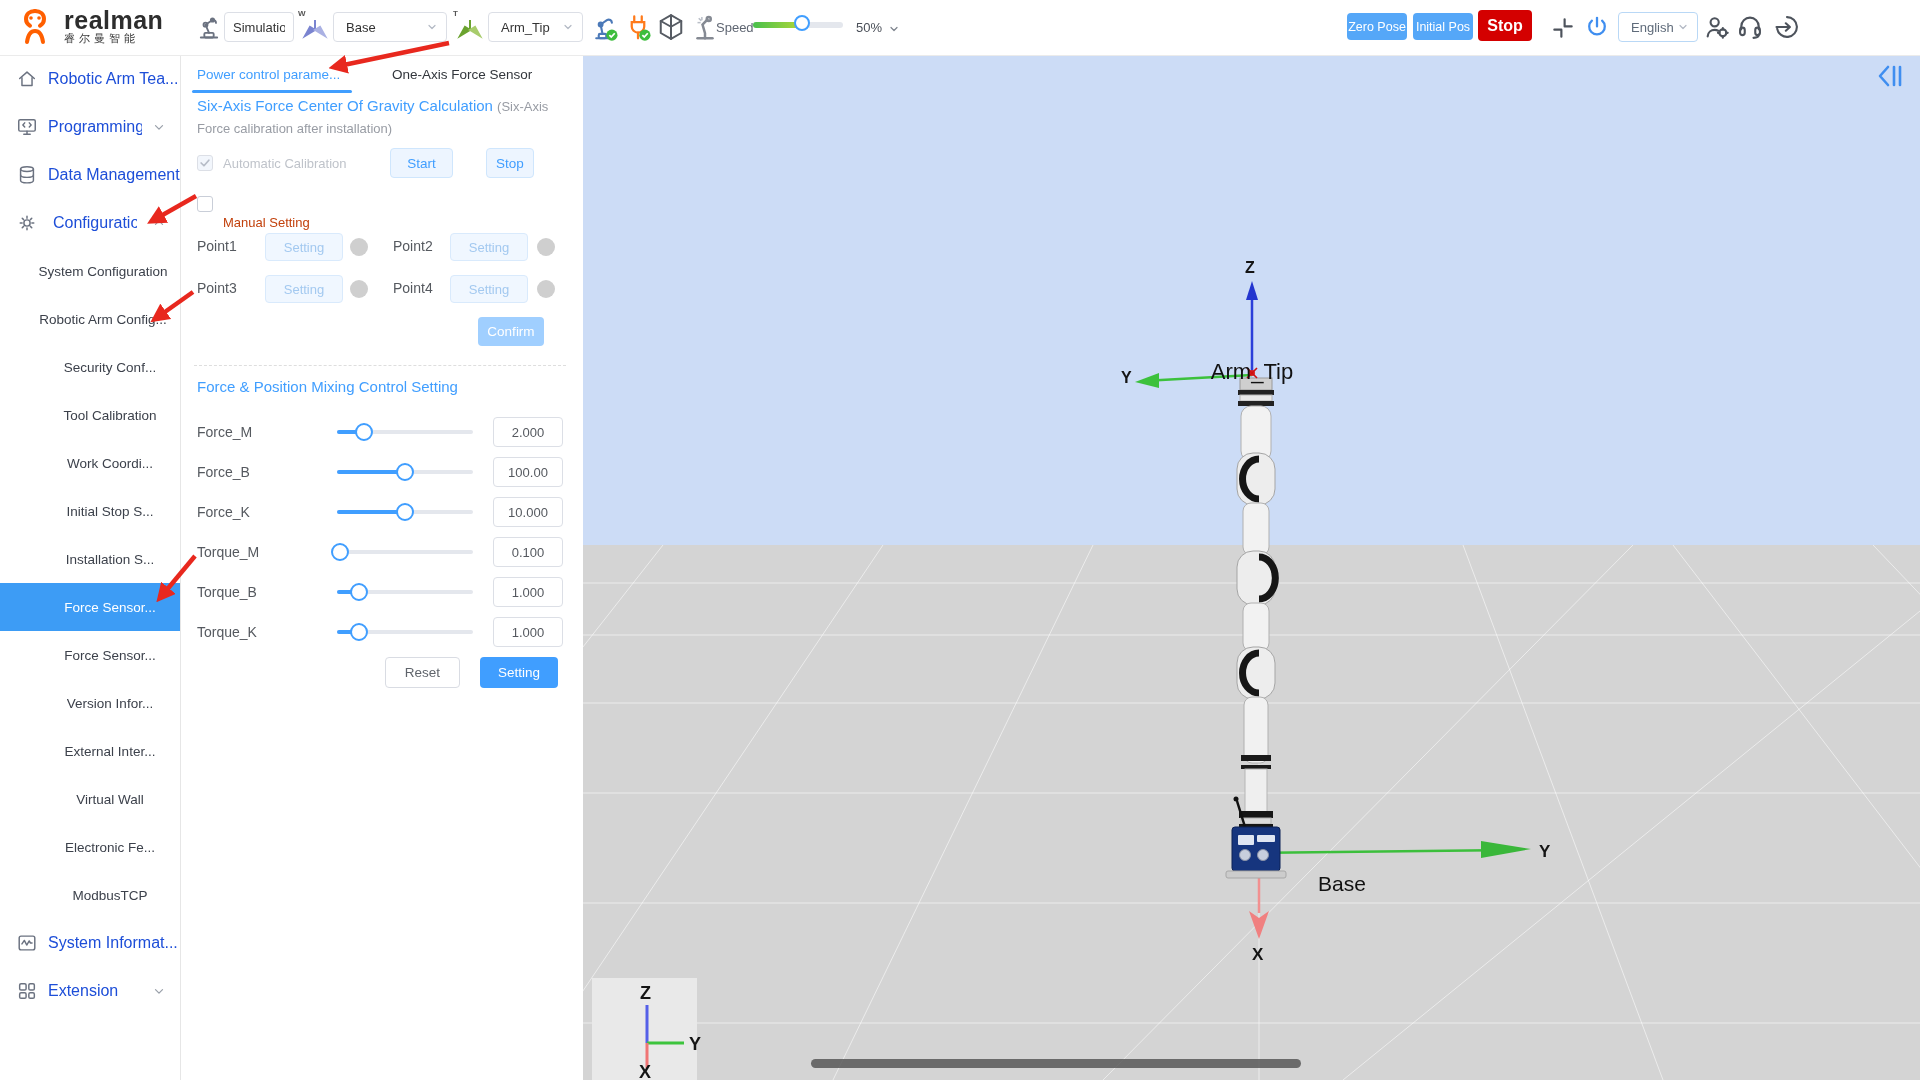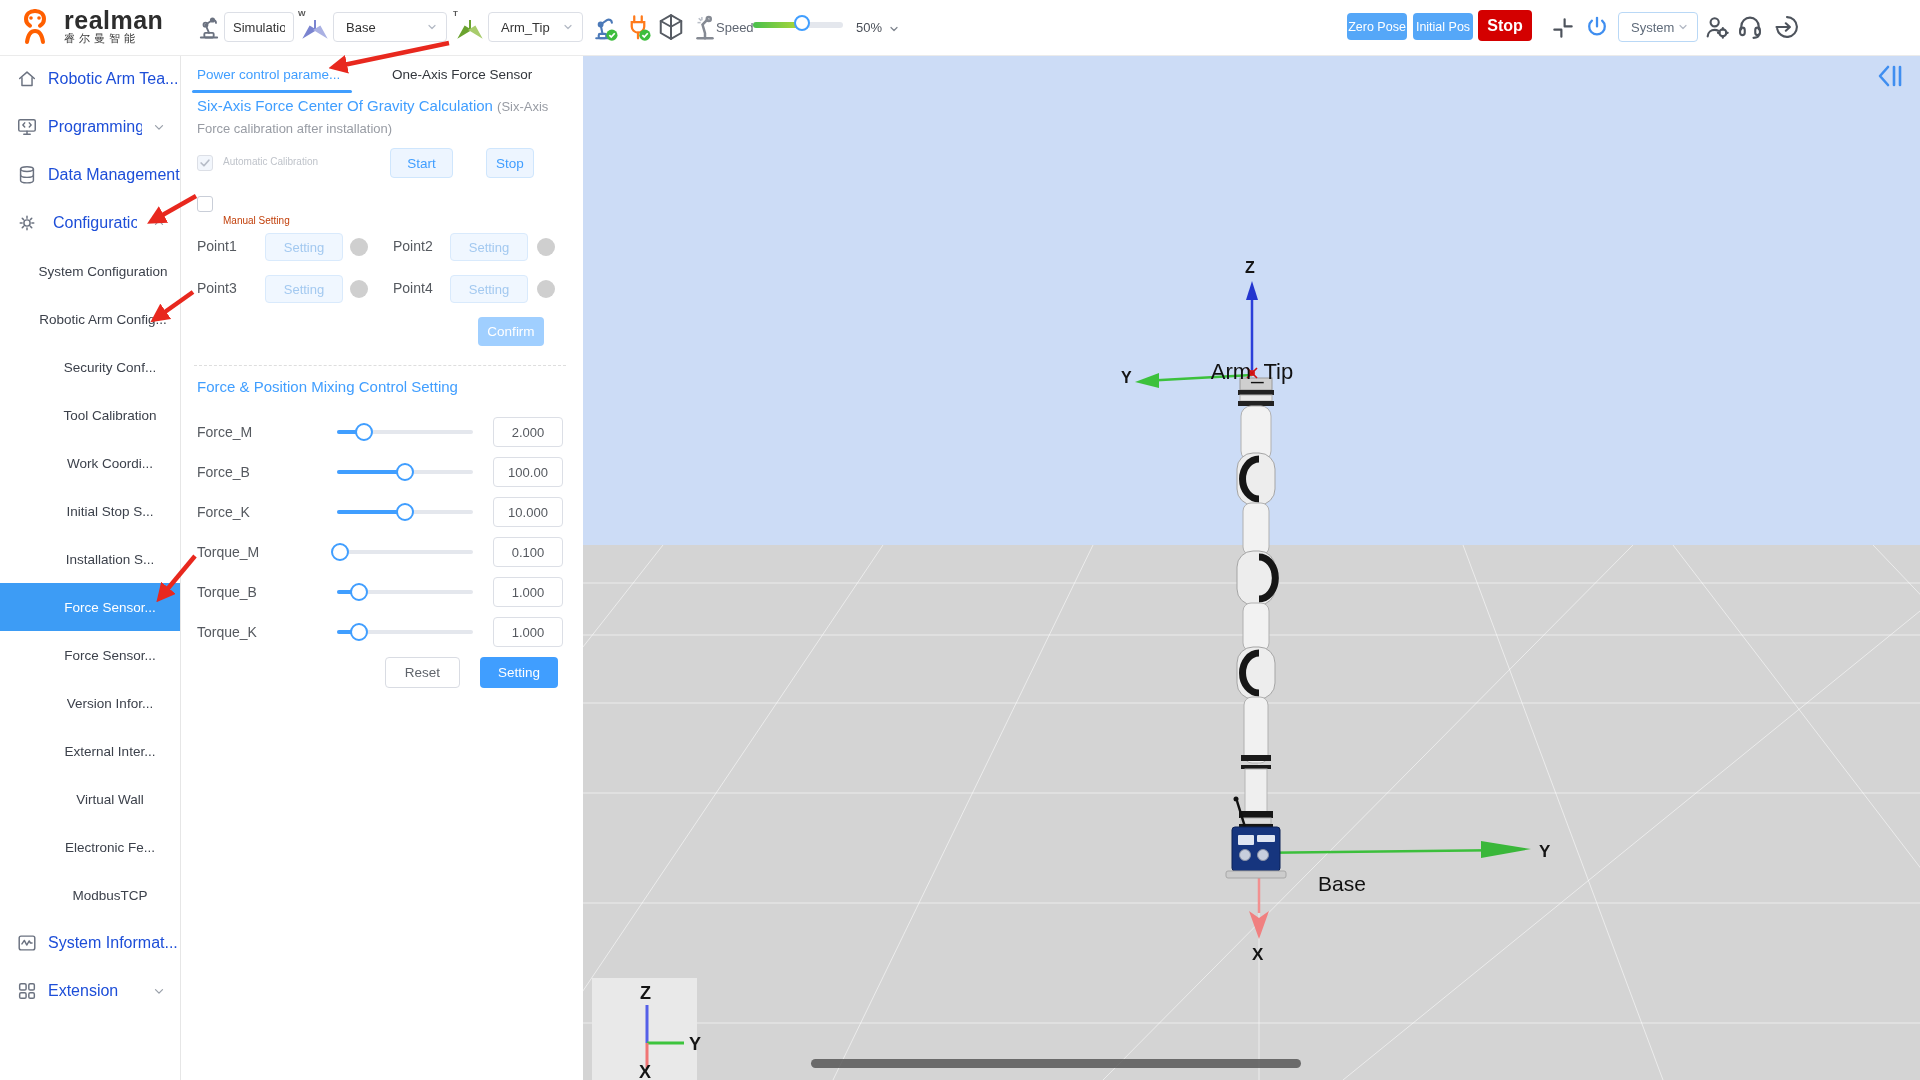--- a/index.html
+++ b/index.html
@@ -49,21 +49,21 @@
   .tab.active{color:#409eff}
   .tab.idle{color:#32363c}
   .tab-underline{position:absolute;left:12px;top:35px;width:160px;height:3px;background:#409eff;border-radius:2px}
   .sec-title{position:absolute;left:17px;top:40px;width:378px;line-height:1.45;font-size:15px}
   .sec-title .blue{color:#409eff}
   .sec-title .gray{color:#989ca4;font-size:13px}
   .cbox{position:absolute;width:16px;height:16px;border-radius:3px;box-sizing:border-box}
   .cbox.checked{background:#f2f6fc;border:1px solid #dcdfe6}
   .cbox.empty{background:#fff;border:1px solid #c9ced8}
   .cbox svg{width:12px;height:12px;margin:1px;stroke:#b6bcc7;stroke-width:2;fill:none;stroke-linecap:round;stroke-linejoin:round}
-  .clabel{position:absolute;font-size:10px}
+  .clabel{position:absolute;font-size:13px}
   .btn-ghost{position:absolute;background:#edf5ff;border:1px solid #cfe6fd;border-radius:4px;color:#409eff;
              font-size:13.5px;display:flex;align-items:center;justify-content:center;cursor:pointer;box-sizing:border-box;
              font-family:"Liberation Sans",sans-serif}
   .btn-dis{position:absolute;background:#f0f7ff;border:1px solid #d9eafc;border-radius:4px;color:#a3c9f0;
            font-size:13px;display:flex;align-items:center;justify-content:center;cursor:not-allowed;box-sizing:border-box}
   .pt-label{position:absolute;font-size:14px;color:#55595f}
   .pt-dot{position:absolute;width:18px;height:18px;border-radius:50%;background:#cfcfcf}
   .btn-confirm{position:absolute;left:298px;top:262px;width:66px;height:29px;background:#a0cfff;color:#fff;border:none;
                border-radius:4px;font-size:13.5px;cursor:not-allowed;font-family:"Liberation Sans",sans-serif}
   .divider{position:absolute;left:14px;top:310px;width:372px;border-top:1px dashed #dedede}
@@ -208,21 +208,21 @@
     <path d="M4 13.5h6.5V20M20 10.5h-6.5V4"></path>
   </svg>
   <svg class="abs" style="left:1584px;top:14px" width="26" height="26" viewBox="0 0 24 24">
     <g fill="none" stroke="#3f8ef0" stroke-width="2.1" stroke-linecap="round">
       <path d="M12 3.5v8"></path>
         <path d="M7.3 6.2a7.2 7.2 0 1 0 9.4 0"></path>
     </g>
   </svg>
 
   <div class="tb-select" style="left:1618px;top:12px;width:80px;border-color:#b9d8f6;color:#5f6b7a">
-    <span>System</span>
+    <span>English</span>
     <svg class="chev-s" viewBox="0 0 20 20">
         <polyline points="5,7.5 10,12.5 15,7.5"></polyline>
       </svg>
   </div>
 
   <svg class="ic abs" style="left:1703px;top:13px;stroke:#4d535c;stroke-width:1.8" width="28" height="28" viewBox="0 0 24 24">
     <circle cx="10" cy="8" r="3.5"></circle>
       <path d="M4 20c.3-3.6 3-5.5 6-5.5 1.1 0 2.1.2 3 .7"></path>
     <circle cx="17" cy="17" r="3"></circle>
       <path d="M17 12.8v1.4M17 19.8v1.4M12.8 17h1.4M19.8 17h1.4"></path>

